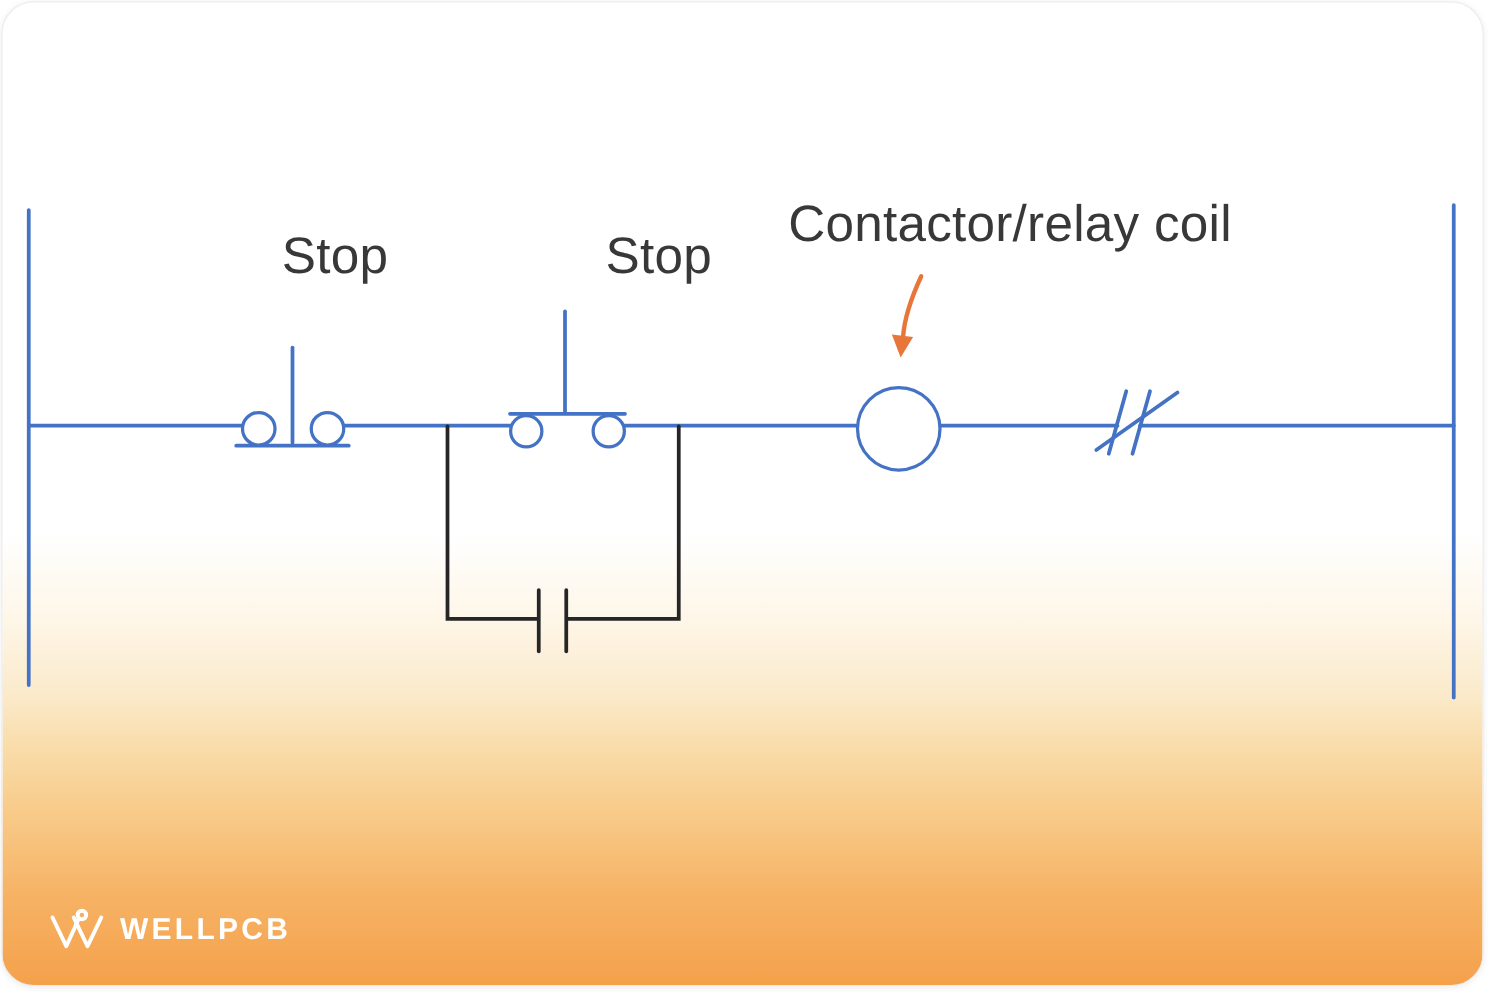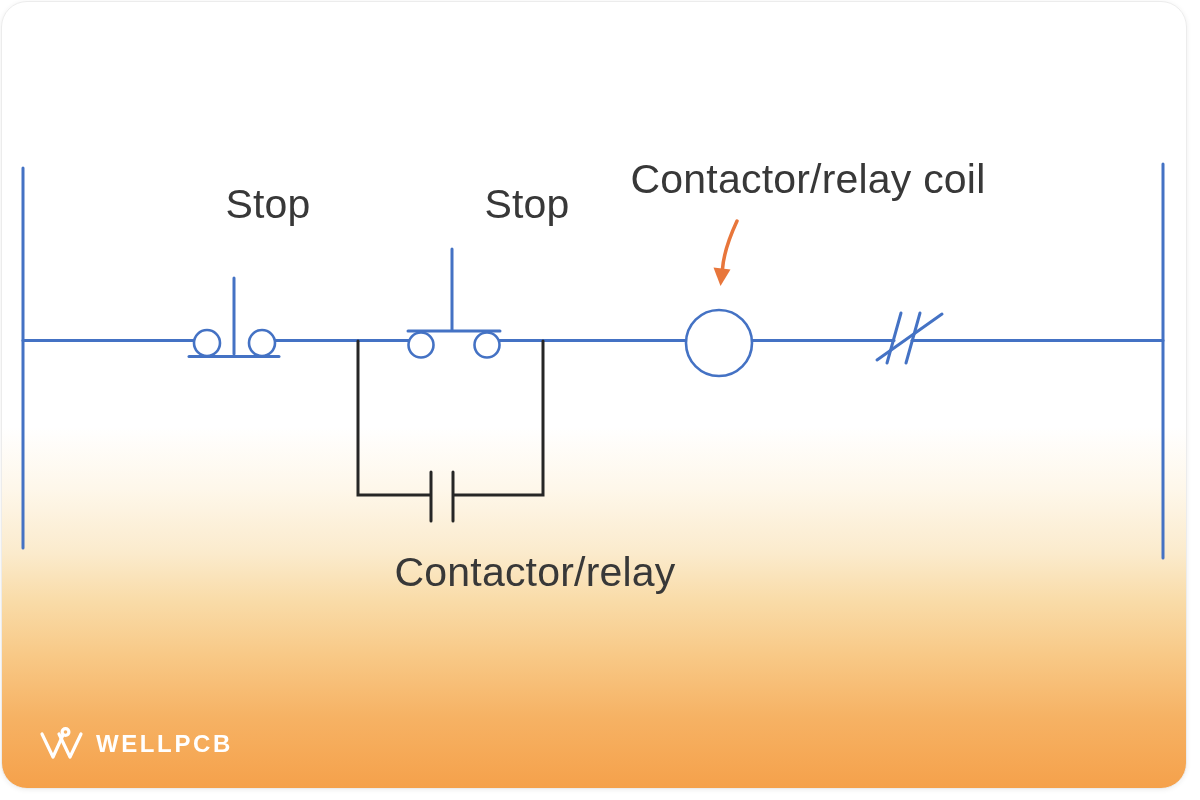--- a/index.html
+++ b/index.html
@@ -90,21 +90,20 @@
 
     <g>
       <path class="arrow" d="M 736 220 Q 723 248 721.5 268"></path>
       <polygon class="arrow-head" points="712.5,266.5 729.5,268.5 719.5,285"></polygon>
     </g>
   </svg>
 
   <div class="label" style="left:223px;top:182px">Stop</div>
   <div class="label" style="left:482px;top:182px">Stop</div>
   <div class="label" style="left:763px;top:157px">Contactor/relay coil</div>
-  <div class="label" style="left:490px;top:550px">Contactor/relay</div>
 
   <div class="logo">
     <svg width="50" height="38" viewBox="0 0 50 38">
       <g fill="none" stroke="#ffffff" stroke-width="3.2" stroke-linecap="round" stroke-linejoin="round">
         <polyline points="4,9 15,32 25,10"></polyline>
         <polyline points="21,9 32,32 43,9"></polyline>
         <circle cx="27.5" cy="7" r="3.4"></circle>
       </g>
     </svg>
     <span class="logo-text">WELLPCB</span>

